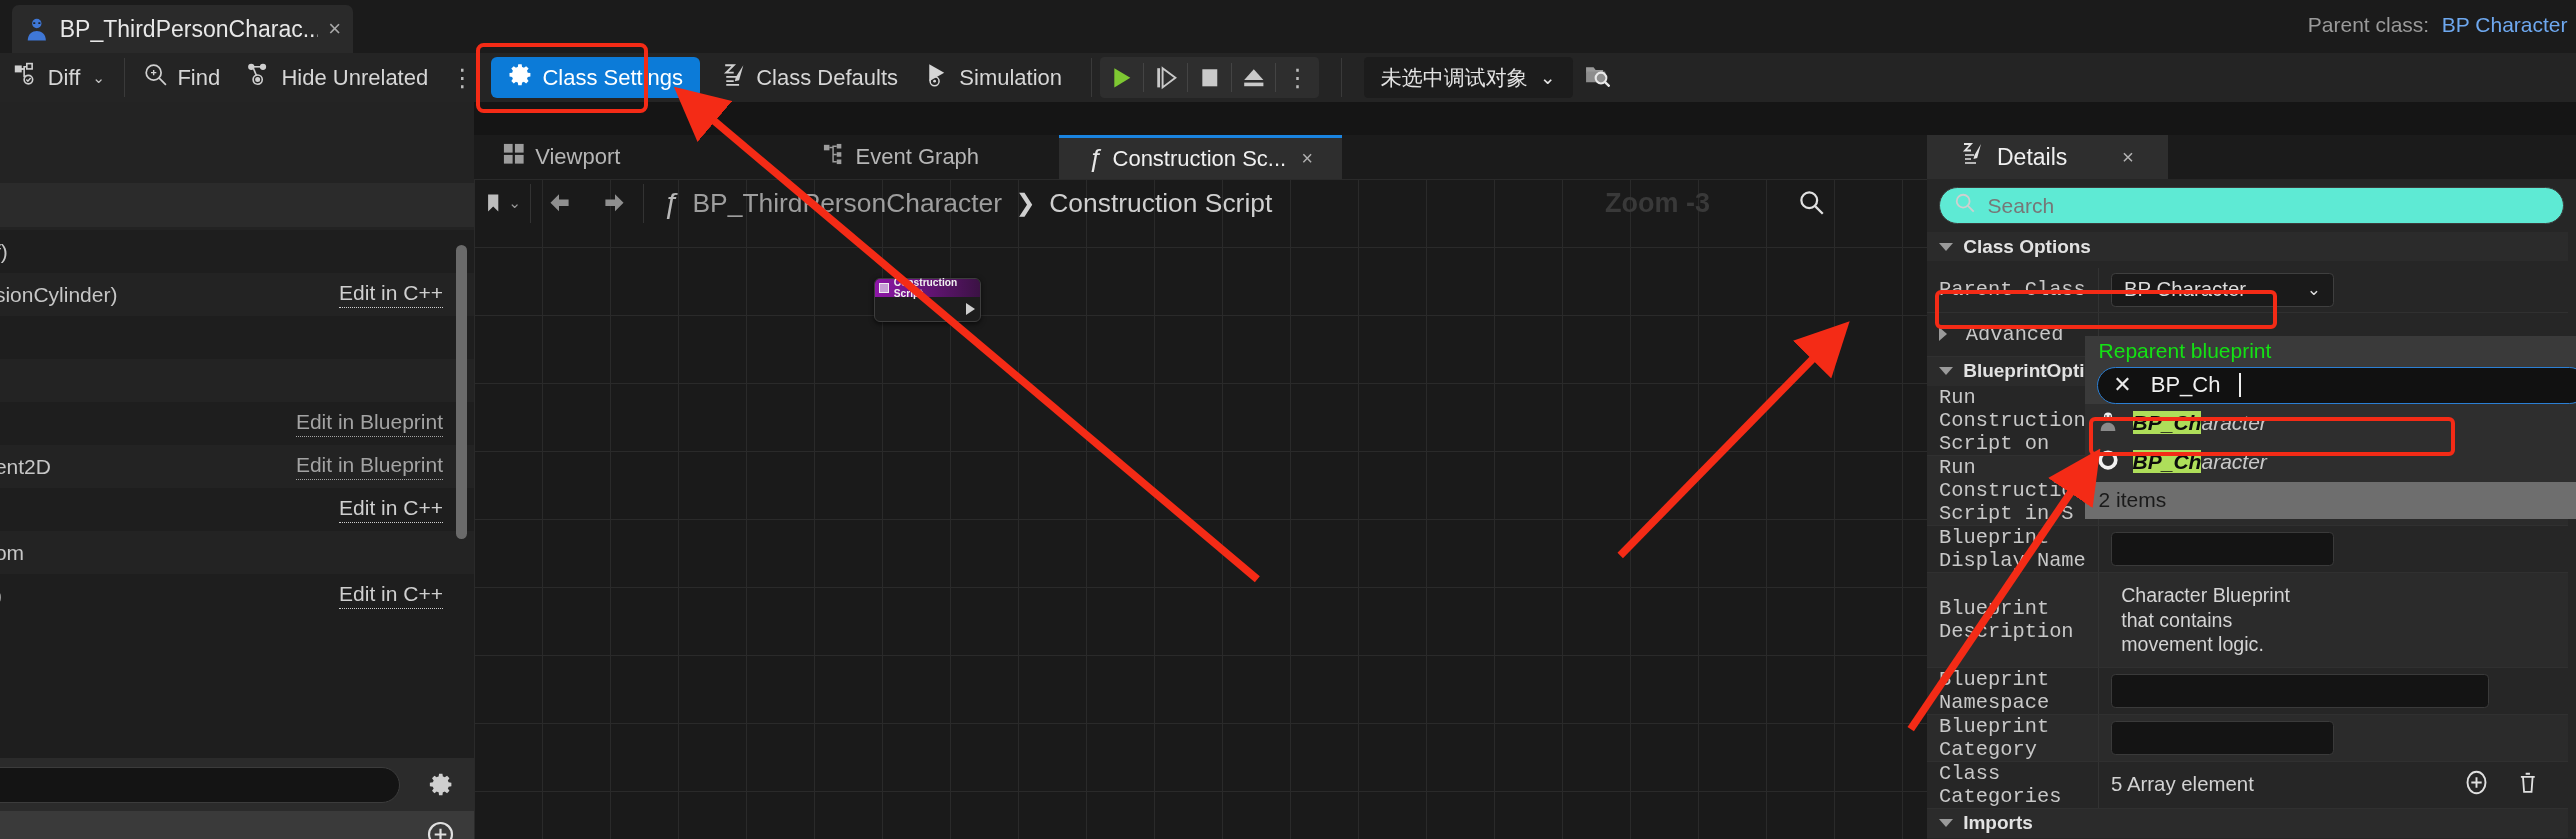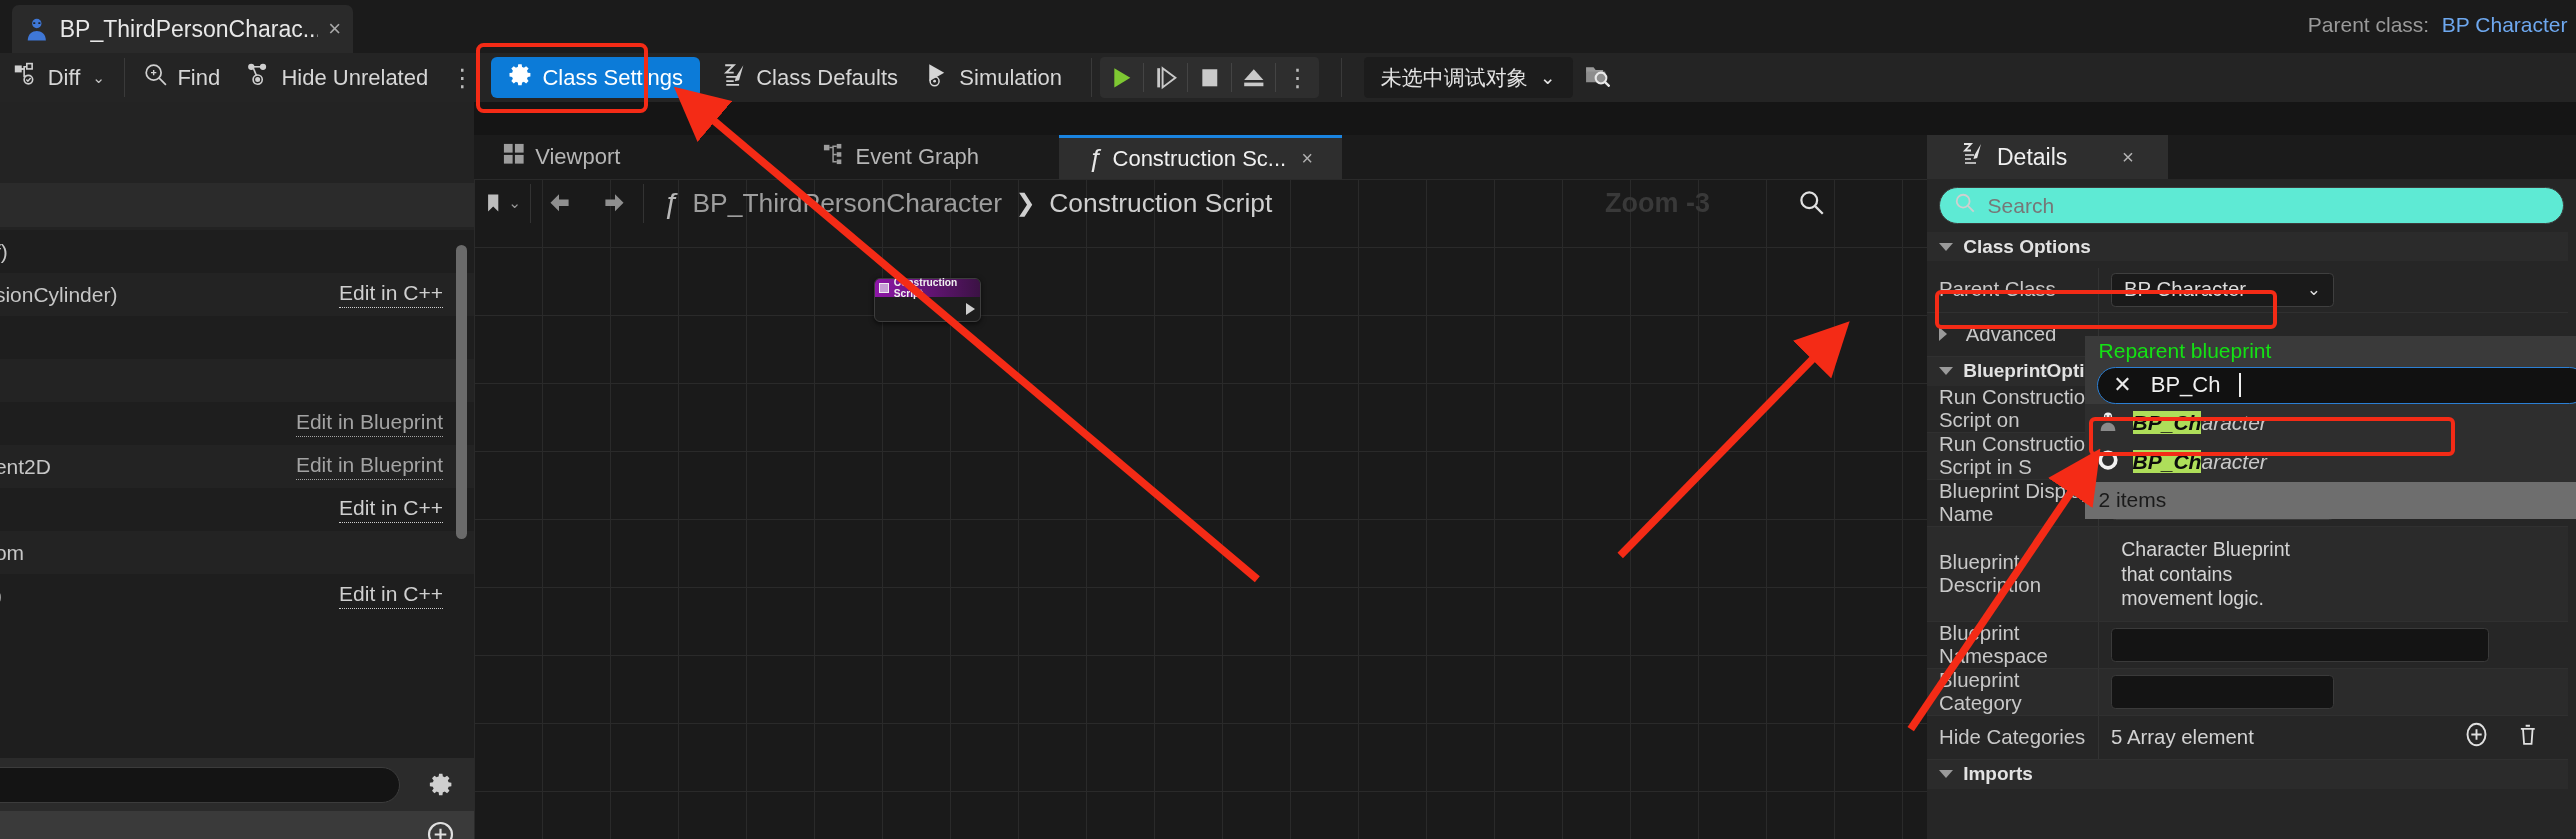--- a/index.html
+++ b/index.html
@@ -233,21 +233,21 @@
     border-bottom: 7.7px solid transparent; border-right: 0;
   }
   .prop-row {
     position: relative; display: flex; align-items: center; min-height: 44px;
     border-bottom: 0.9px solid #303030;
   }
   .prop-row.alt { background: #2b2b2b; }
   .prop-name {
     width: 172px; flex: none; padding-left: 12px; font-size: 20.4px;
     color: #c8c8c8; border-right: 0.9px solid #333; align-self: stretch;
-    display: flex; align-items: center;
+    display: flex; align-items: center; font-family: Liberation Mono, monospace;
   }
   .prop-val {
     flex: 1; padding: 5.1px 12px; font-size: 20.4px; color: #d2d2d2;
     display: flex; align-items: center; gap: 13.6px;
   }
   .combo {
     width: 223px; height: 34px; background: #1a1a1a; border: 0.9px solid #3f3f3f;
     border-radius: 4.3px; display: flex; align-items: center;
     padding: 0 12px; font-size: 20.4px; color: #dcdcdc; cursor: pointer;
   }
@@ -704,21 +704,21 @@
       </div>
 
       <div class="prop-row alt">
         <div class="prop-name">Blueprint Category</div>
         <div class="prop-val">
           <div class="textbox"></div>
         </div>
       </div>
 
       <div class="prop-row">
-        <div class="prop-name">Hide Categories</div>
+        <div class="prop-name">Class Categories</div>
         <div class="prop-val">
           <span>5 Array element</span>
           <span style="margin-left:auto;margin-right:12px;">
             <svg width="27" height="27" viewBox="0 0 24 24" fill="none" stroke="#e0e0e0" stroke-width="1.7">
               <ellipse cx="12" cy="12" rx="8" ry="9.5"></ellipse>
                 <path d="M12 7.4 v9.2 M7.4 12 h9.2"></path>
             </svg>
           </span>
           <span style="margin-right:15.3px;">
             <svg width="25.6" height="25.6" viewBox="0 0 24 24" fill="none" stroke="#e0e0e0" stroke-width="1.7">

